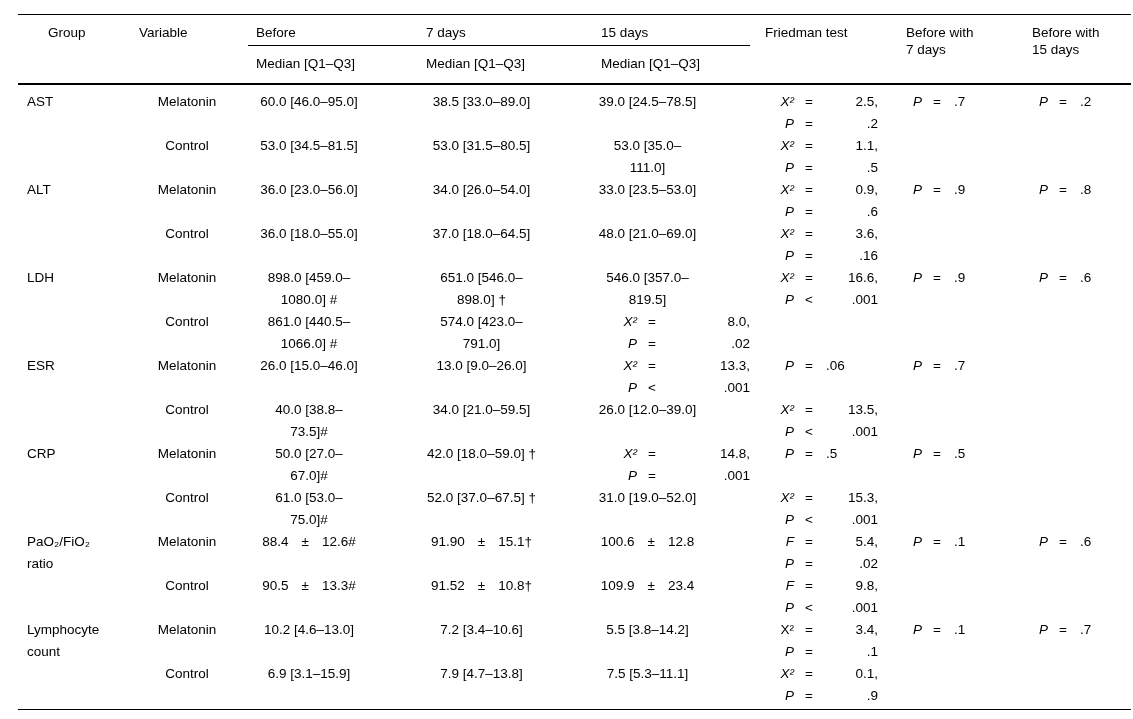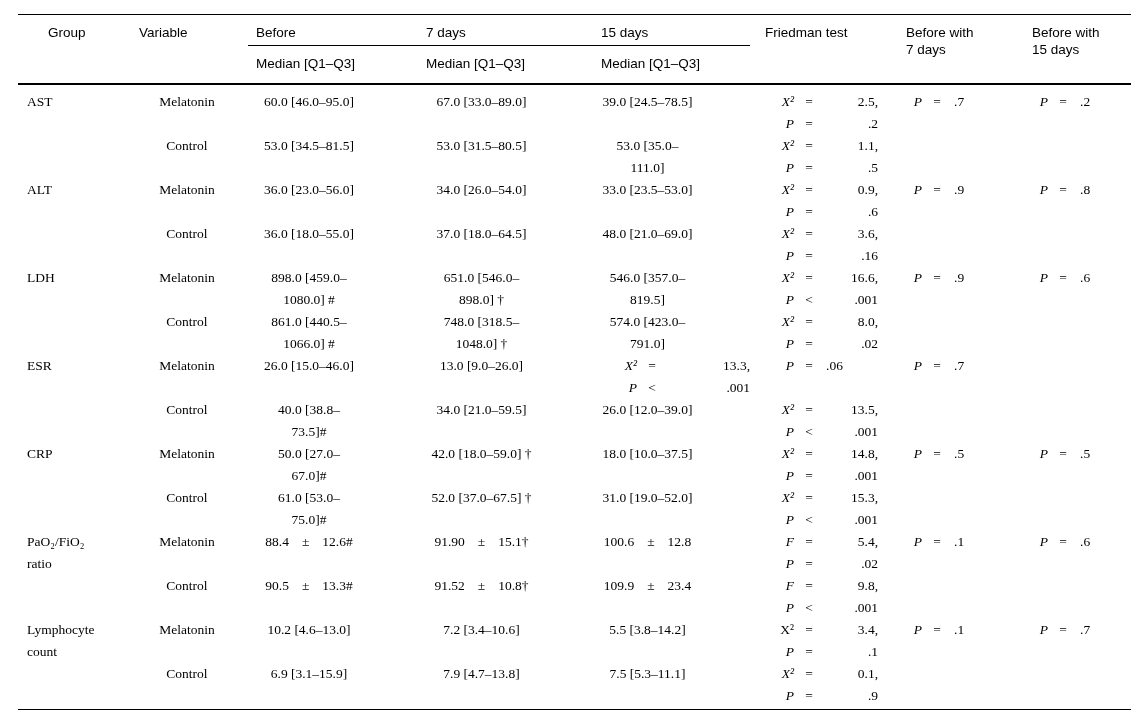--- a/index.html
+++ b/index.html
@@ -20,21 +20,21 @@
   .h{padding-top:9px;line-height:17px;white-space:pre-line;}
   .h.span2{grid-row:1 / span 2;}
   .h.c1,.h.c2{padding-left:9px;}
   .h.c2{padding-left:30px;}
   .h.c3,.h.c4,.h.c5{padding-left:8px;border-bottom:1.5px solid #000;}
   .h.c6{padding-left:15px;}
   .h.c7,.h.c8{padding-left:28px;}
   .h.median{padding-top:9px;padding-bottom:11px;padding-left:8px;grid-row:2;}
   
   .tbody{padding-top:6px;border-bottom:1.5px solid #000;padding-bottom:2px;}
-  .row{min-height:44px;font-family:Liberation Serif, serif;}
+  .row{min-height:44px;}
   .cell{line-height:22px;}
   .cell.var{padding-left:9px;text-align:left;white-space:pre-line;}
   .cell.grp{text-align:center;padding-right:4px;}
   .cell.val{text-align:center;padding-right:48px;white-space:pre-line;}
   .pm{display:flex;justify-content:center;gap:13px;padding-right:48px;line-height:22px;}
   
   .statline{display:grid;grid-template-columns:44px 30px auto;line-height:22px;}
   .statline .sym{text-align:right;}
   .statline .op{text-align:center;}
   .statline .val{text-align:right;padding-left:2px;}
@@ -63,21 +63,21 @@
       <div class="h median" style="grid-column:3">Median [Q1–Q3]</div>
       <div class="h median" style="grid-column:4">Median [Q1–Q3]</div>
       <div class="h median" style="grid-column:5">Median [Q1–Q3]</div>
     </div>
   </div>
   <div class="tbody" id="tbody">
       <div class="grid row">
         <div class="cell var">AST</div>
         <div class="cell grp">Melatonin</div>
         <div class="cell val">60.0 [46.0–95.0]</div>
-        <div class="cell val">67.0 [33.0–89.0]</div>
+        <div class="cell val">38.5 [33.0–89.0]</div>
         <div class="cell val">39.0 [24.5–78.5]</div>
         <div class="cell">
           <div class="statline">
             <span class="sym it">X²</span>
             <span class="op">=</span>
             <span class="val">2.5,</span>
           </div>
           <div class="statline">
             <span class="sym it">P</span>
             <span class="op">=</span>
@@ -209,22 +209,20 @@
             <span class="op">=</span>
             <span class="val">.6</span>
           </div>
         </div>
       </div>
       <div class="grid row">
         <div class="cell var"></div>
         <div class="cell grp">Control</div>
         <div class="cell val">861.0 [440.5–
 1066.0] #</div>
-        <div class="cell val">748.0 [318.5–
-1048.0] †</div>
         <div class="cell val">574.0 [423.0–
 791.0]</div>
         <div class="cell">
           <div class="statline">
             <span class="sym it">X²</span>
             <span class="op">=</span>
             <span class="val">8.0,</span>
           </div>
           <div class="statline">
             <span class="sym it">P</span>
@@ -288,21 +286,20 @@
         </div>
         <div class="cell"></div>
         <div class="cell"></div>
       </div>
       <div class="grid row">
         <div class="cell var">CRP</div>
         <div class="cell grp">Melatonin</div>
         <div class="cell val">50.0 [27.0–
 67.0]#</div>
         <div class="cell val">42.0 [18.0–59.0] †</div>
-        <div class="cell val">18.0 [10.0–37.5]</div>
         <div class="cell">
           <div class="statline">
             <span class="sym it">X²</span>
             <span class="op">=</span>
             <span class="val">14.8,</span>
           </div>
           <div class="statline">
             <span class="sym it">P</span>
             <span class="op">=</span>
             <span class="val">.001</span>

